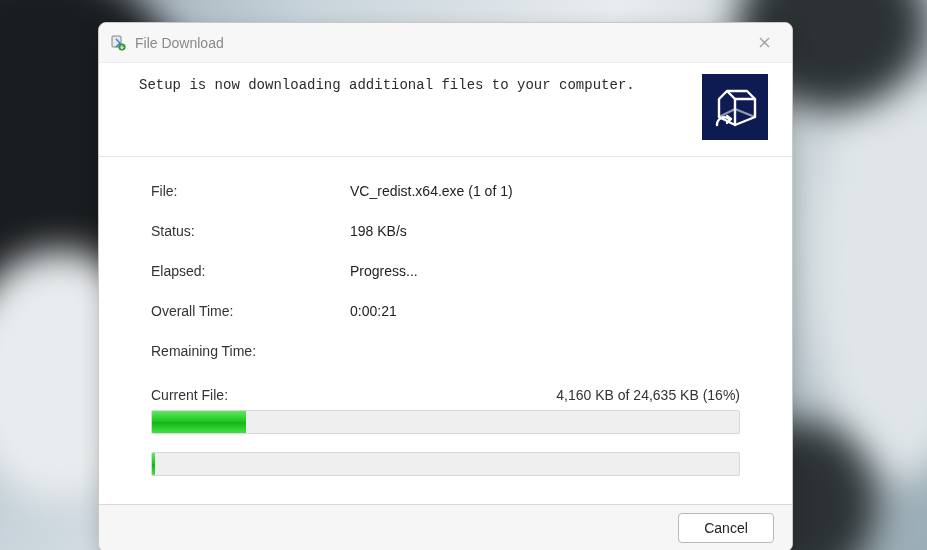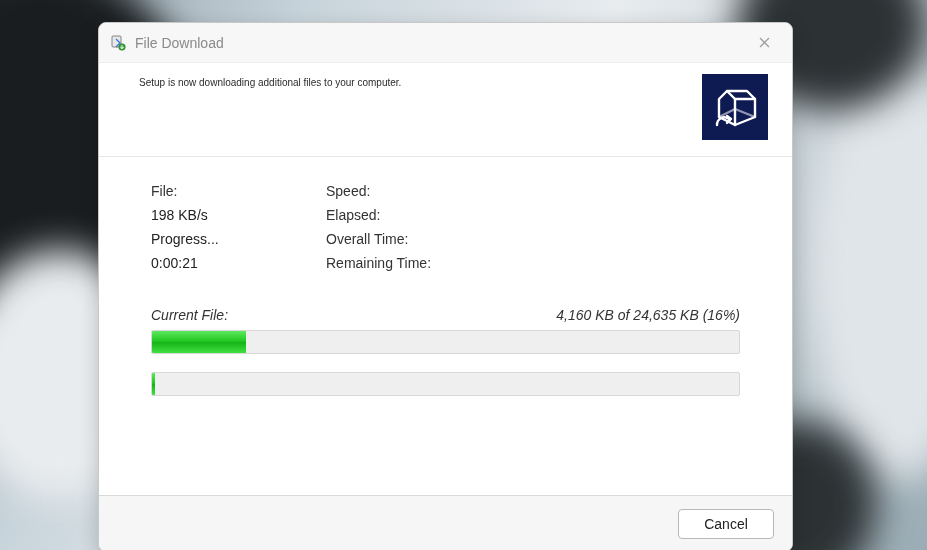--- a/index.html
+++ b/index.html
@@ -82,22 +82,23 @@
     }
     .header-text { flex: 1; }
     .header-title {
       font-weight: 700;
       color: #222;
       font-size: 15px;
       margin-bottom: 4px;
     }
     .header-sub {
       color: #2b2b2b;
-      font-size: 10px;
+      font-size: 14px;
       margin-left: 16px;
+      font-family: Liberation Mono, monospace;
     }
     .header-icon {
       width: 66px;
       height: 66px;
       background: #0e1a52;
       margin-left: 12px;
       margin-top: -3px;
       display: flex;
       align-items: center;
       justify-content: center;
@@ -106,30 +107,30 @@
     .body {
       flex: 1;
       padding: 26px 52px 10px 52px;
       background: #ffffff;
     }
     .info-grid {
       display: grid;
       grid-template-columns: 175px 1fr;
       row-gap: 8px;
       margin-bottom: 28px;
+      gap: 24px;
     }
     .info-label { color: #333; }
     .info-value { color: #222; }
 
     .progress-section { margin-bottom: 18px; }
     .progress-header {
       display: flex;
       justify-content: space-between;
       margin-bottom: 7px;
-      font-style: italic;
     }
     .progress-bar {
       width: 100%;
       height: 24px;
       background: #efefef;
       border: 1px solid #d8d8d8;
       border-radius: 2px;
       position: relative;
       overflow: hidden;
     }
@@ -204,22 +205,23 @@
           <path d="M18 35 L22 38 L18 42"></path>
         </g>
       </svg>
     </div>
   </div>
 
   <div class="body">
 
     <div class="info-grid">
       <div class="info-label">File:</div>
-
-      <div class="info-label">Speed:</div>
+      <div class="info-value">VC_redist.x64.exe (1 of 1)</div>
+
+      <div class="info-label">Status:</div>
       <div class="info-value">198 KB/s</div>
 
       <div class="info-label">Elapsed:</div>
       <div class="info-value">Progress...</div>
 
       <div class="info-label">Overall Time:</div>
       <div class="info-value">0:00:21</div>
 
       <div class="info-label">Remaining Time:</div>
       <div class="info-value"></div>

